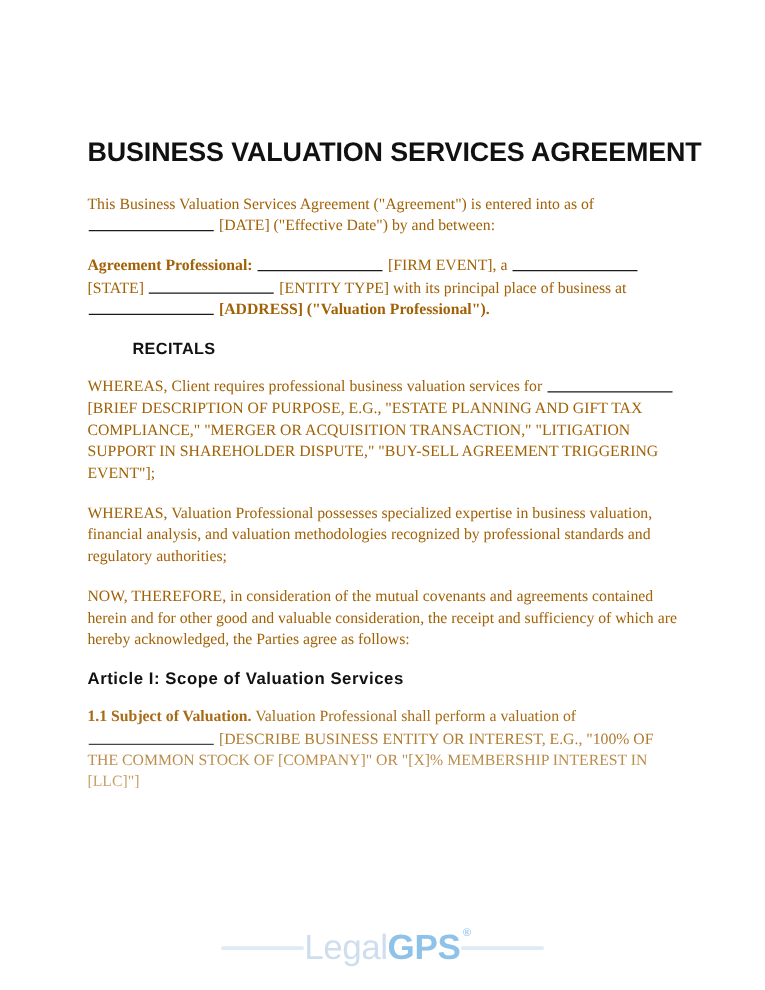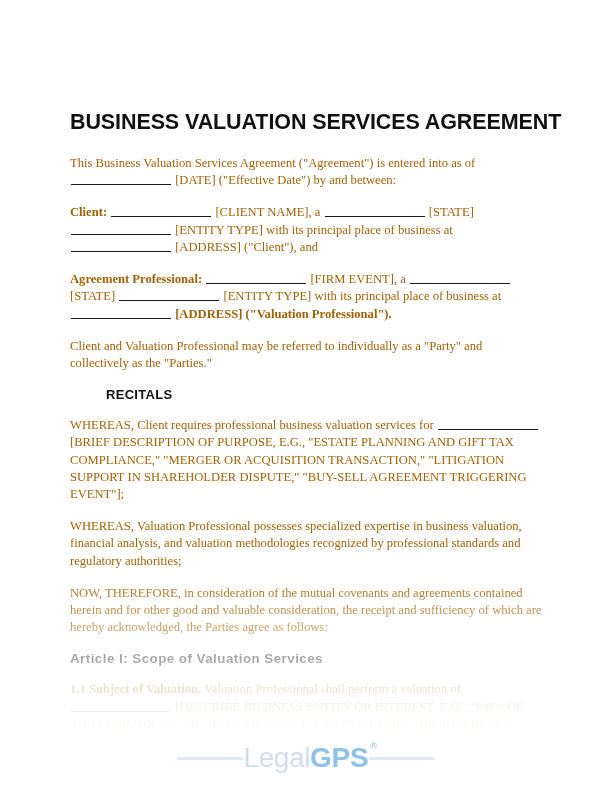--- a/index.html
+++ b/index.html
@@ -162,45 +162,33 @@
   <div id="doc">
 
     <h1 class="doc-title">BUSINESS VALUATION SERVICES AGREEMENT</h1>
 
     <p class="para">
       <span>This Business Valuation Services Agreement ("Agreement") is entered into as of</span>
       <span class="blank"></span>
       <span>[DATE] ("Effective Date") by and between:</span>
     </p>
 
-    <p class="para">
-      <b>Client:</b>
-      <span class="blank"></span>
-      <span>[CLIENT NAME], a</span>
+
+    <p class="para">
+      <b>Agreement Professional:</b>
+      <span class="blank"></span>
+      <span>[FIRM EVENT], a</span>
       <span class="blank"></span>
       <span>[STATE]</span>
       <span class="blank"></span>
       <span>[ENTITY TYPE] with its principal place of business at</span>
       <span class="blank"></span>
-      <span>[ADDRESS] ("Client"), and</span>
-    </p>
-
-    <p class="para">
-      <b>Agreement Professional:</b>
-      <span class="blank"></span>
-      <span>[FIRM EVENT], a</span>
-      <span class="blank"></span>
-      <span>[STATE]</span>
-      <span class="blank"></span>
-      <span>[ENTITY TYPE] with its principal place of business at</span>
-      <span class="blank"></span>
       <span class="b">[ADDRESS] ("Valuation Professional").</span>
     </p>
 
-    <p class="para">Client and Valuation Professional may be referred to individually as a "Party" and collectively as the "Parties."</p>
 
     <h2 class="section-head">RECITALS</h2>
 
     <p class="para">
       <span>WHEREAS, Client requires professional business valuation services for</span>
       <span class="blank"></span>
       <span>[BRIEF DESCRIPTION OF PURPOSE, E.G., "ESTATE PLANNING AND GIFT TAX COMPLIANCE," "MERGER OR ACQUISITION TRANSACTION," "LITIGATION SUPPORT IN SHAREHOLDER DISPUTE," "BUY-SELL AGREEMENT TRIGGERING EVENT"];</span>
     </p>
 
     <p class="para">WHEREAS, Valuation Professional possesses specialized expertise in business valuation, financial analysis, and valuation methodologies recognized by professional standards and regulatory authorities;</p>

